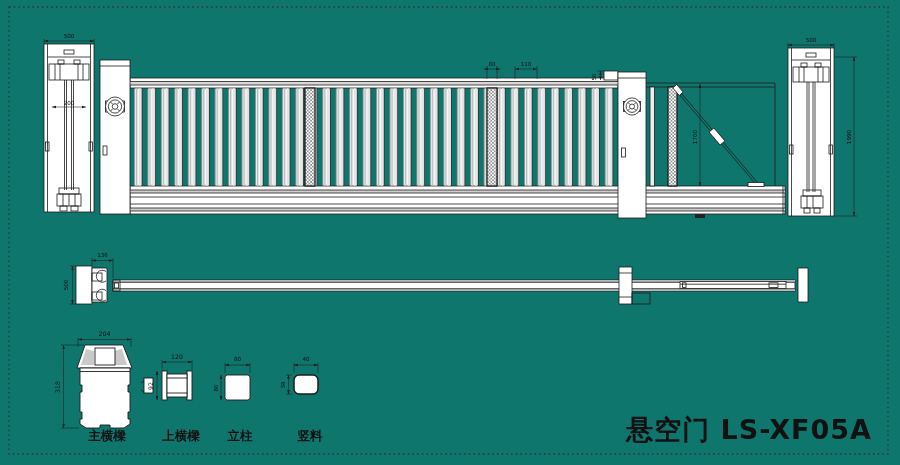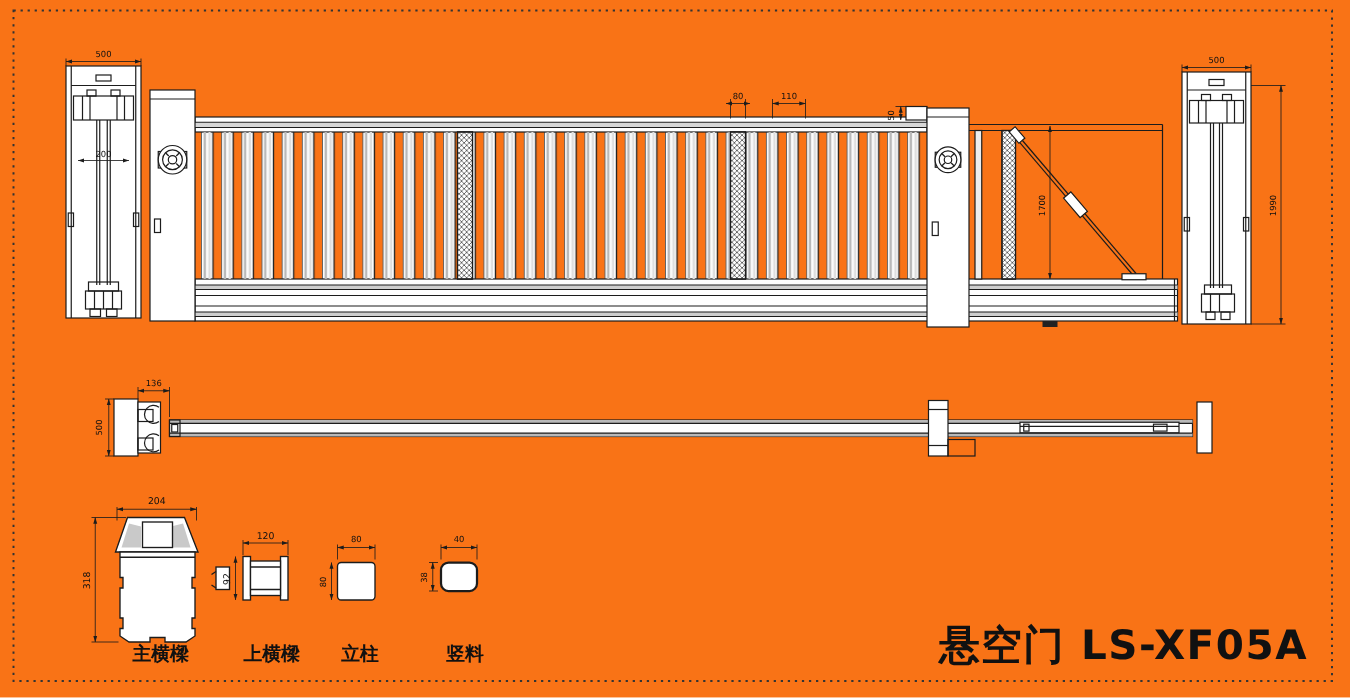--- a/index.html
+++ b/index.html
@@ -1,16 +1,16 @@
 <!DOCTYPE html>
 <html><head>
 <meta charset="utf-8">
 <style>
   html,body{margin:0;padding:0;background:#fff;}
-  .page{position:relative;width:900px;height:465px;background:#f97316;overflow:hidden;
+  .page{position:relative;width:900px;height:465px;background:#0f766e;overflow:hidden;
         font-family:"DejaVu Sans","Liberation Sans",sans-serif;}
   svg{display:block;}
   text{fill:#111;}
   .dim{font-size:5.6px;font-family:"DejaVu Sans",sans-serif;}
   .dim2{font-size:6.2px;font-family:"DejaVu Sans",sans-serif;}
   .lbl{font-size:12.5px;font-weight:600;font-family:"DejaVu Sans",sans-serif;}
   .title{font-size:27px;font-weight:600;letter-spacing:1px;font-family:"DejaVu Sans",sans-serif;}
 </style>
 </head>
 <body>

